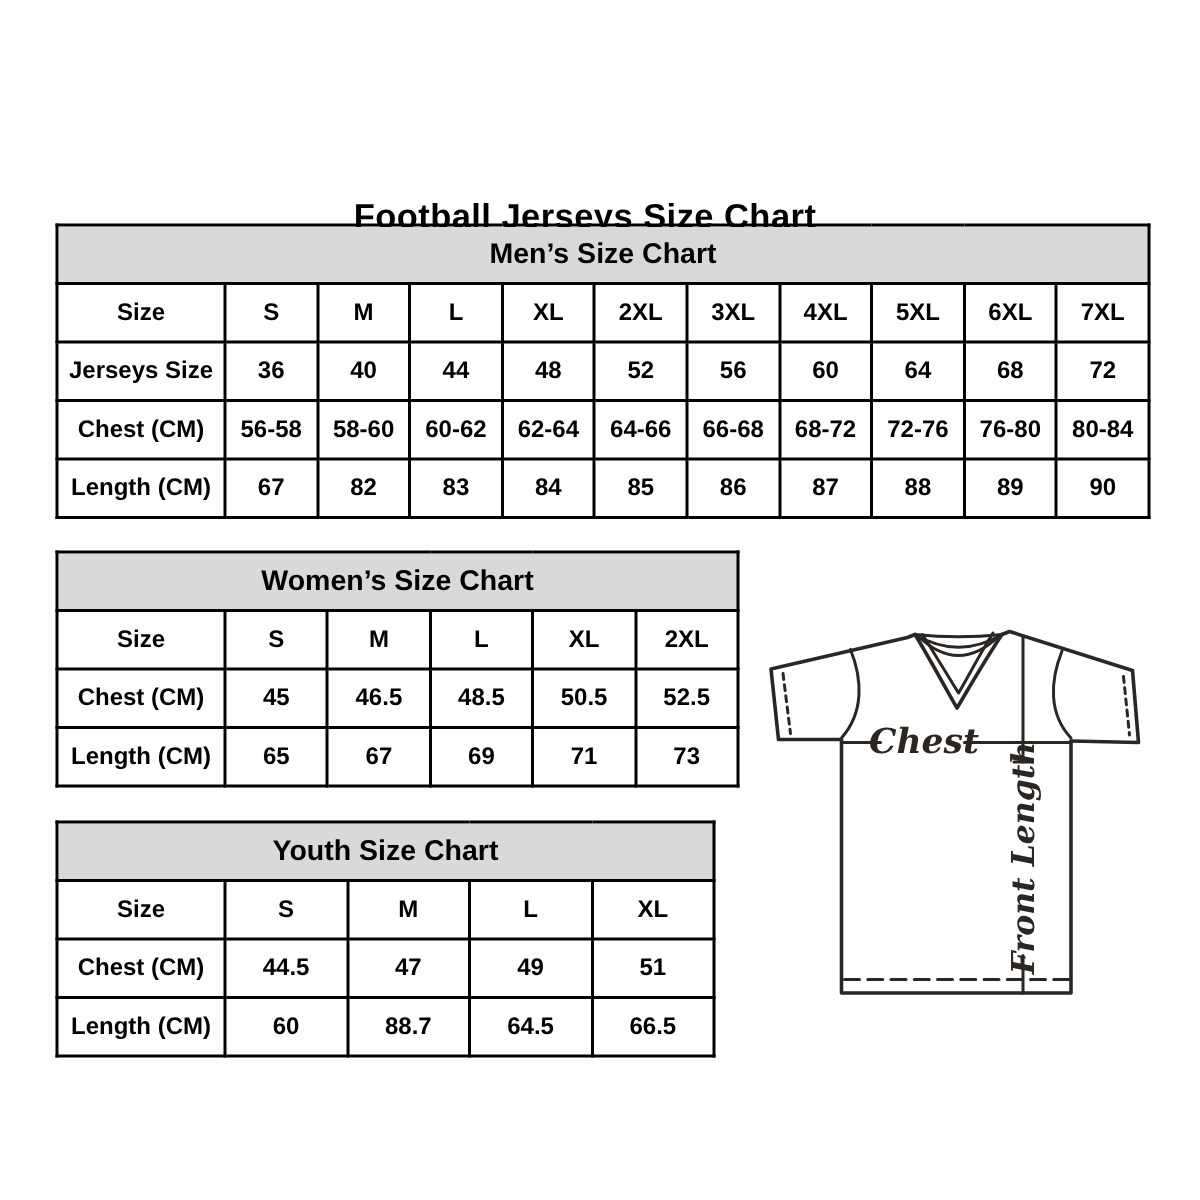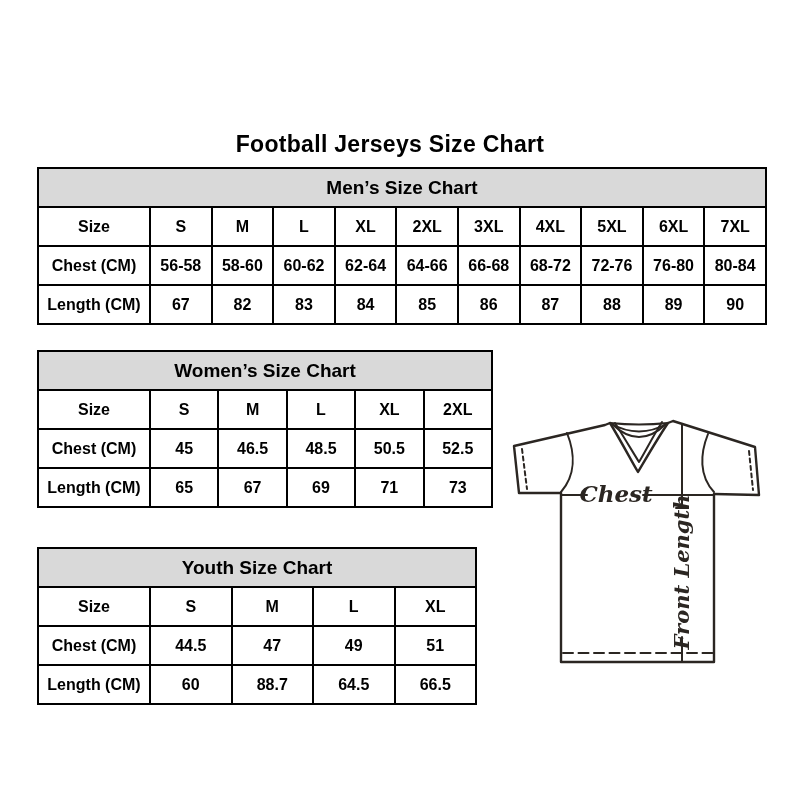--- a/index.html
+++ b/index.html
@@ -41,22 +41,22 @@
     color: var(--text, #000000);
     padding: 0;
     overflow: hidden;
     white-space: nowrap;
   }
   table.size-table tr { height: 39px; }
   table.size-table td.header-cell {
     background: var(--table-header-bg, #d9d9d9);
     font-size: 19px;
   }
-  #men-table   { left: 37px; top: 149px; width: 730px; margin-top: 18px; }
-  #women-table { left: 37px; top: 350px; width: 456px; }
+  #men-table   { left: 37px; top: 149px; width: 730px; }
+  #women-table { left: 37px; top: 367px; width: 456px; }
   #youth-table { left: 37px; top: 547px; width: 440px; }
   #jersey-svg {
     position: absolute;
     left: 505px;
     top: 415px;
   }
   .jersey-line {
     fill: none;
     stroke: var(--line, #2b2622);
     stroke-width: 2.4;
@@ -102,20 +102,33 @@
           <td>L</td>
           <td>XL</td>
           <td>2XL</td>
           <td>3XL</td>
           <td>4XL</td>
           <td>5XL</td>
           <td>6XL</td>
           <td>7XL</td>
         </tr>
         <tr>
+          <td>Jerseys Size</td>
+          <td>36</td>
+          <td>40</td>
+          <td>44</td>
+          <td>48</td>
+          <td>52</td>
+          <td>56</td>
+          <td>60</td>
+          <td>64</td>
+          <td>68</td>
+          <td>72</td>
+        </tr>
+        <tr>
           <td>Chest (CM)</td>
           <td>56-58</td>
           <td>58-60</td>
           <td>60-62</td>
           <td>62-64</td>
           <td>64-66</td>
           <td>66-68</td>
           <td>68-72</td>
           <td>72-76</td>
           <td>76-80</td>

